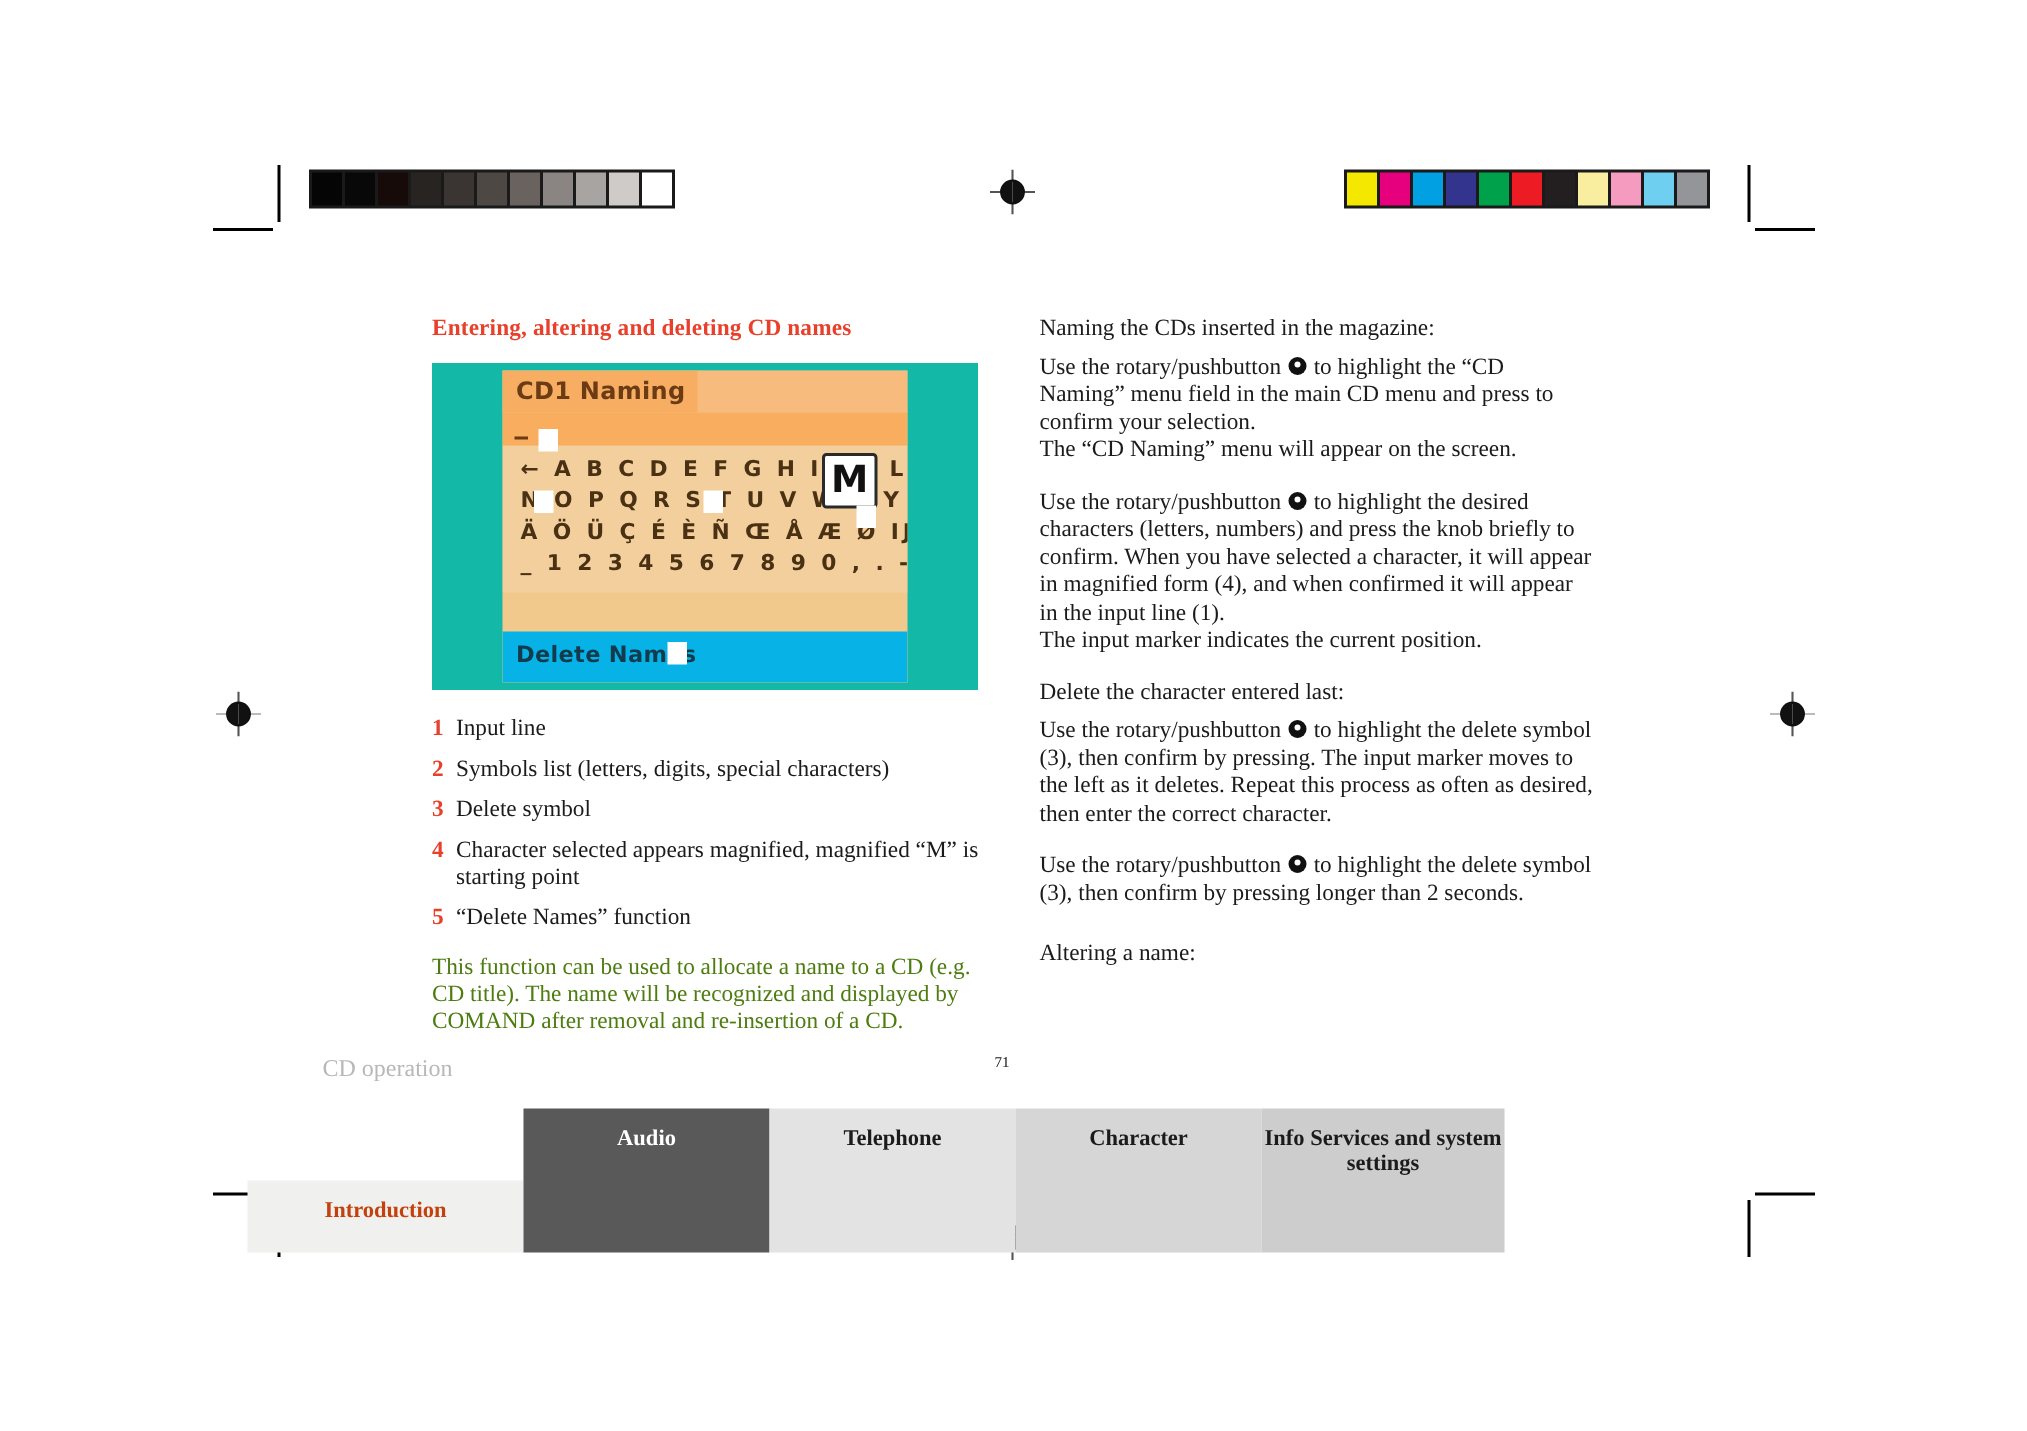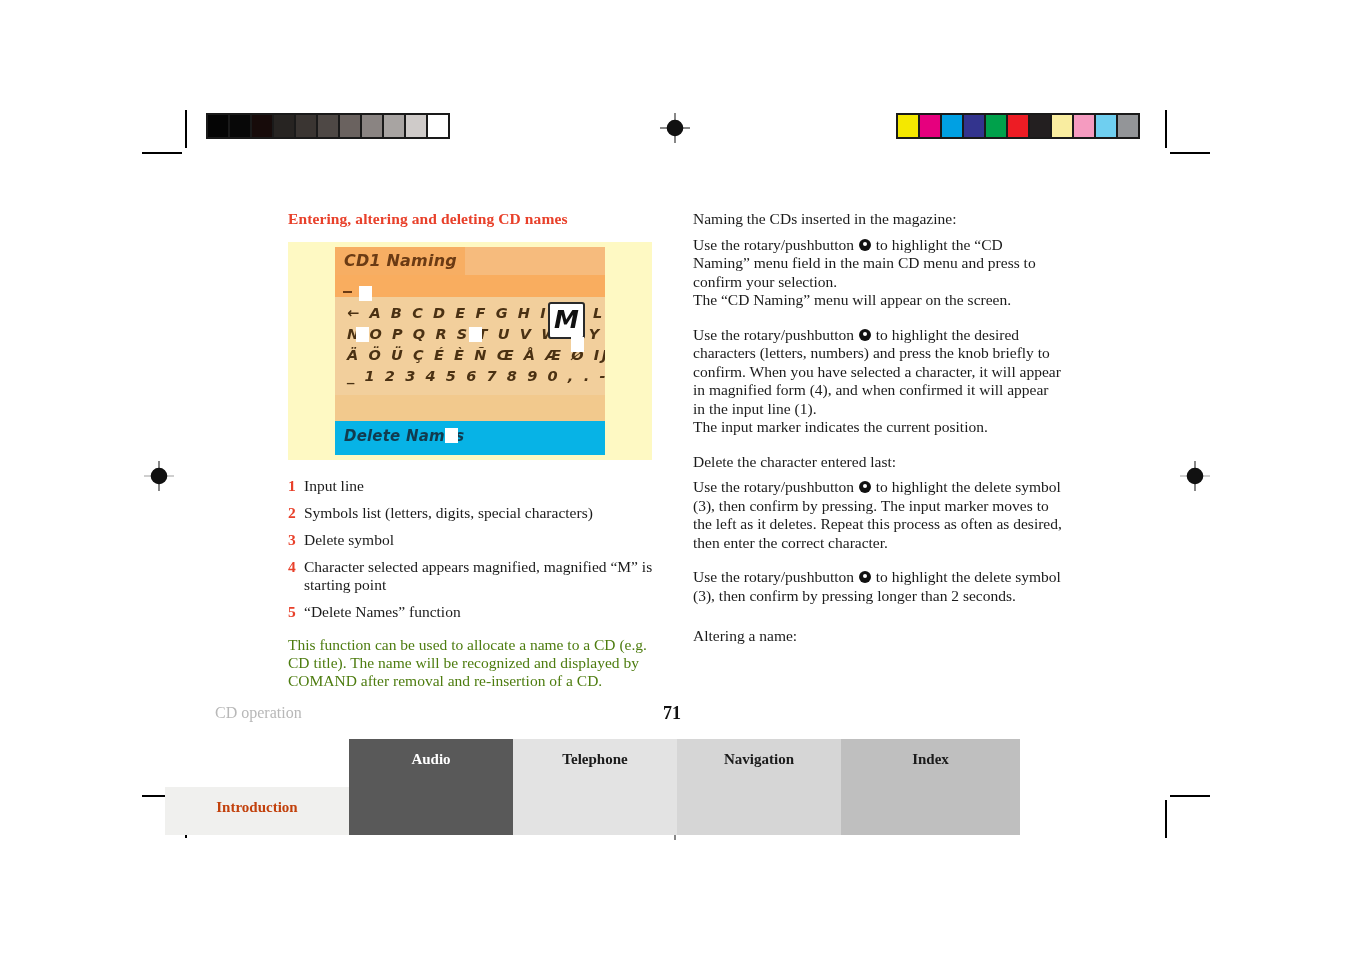--- a/index.html
+++ b/index.html
@@ -57,23 +57,22 @@
     font-weight: bold;
     margin: 0 0 14px 0;
     letter-spacing: 0.1px;
     font-family: "Liberation Serif", serif;
   }
 
   
   .figure {
     width: 364px;
     height: 218px;
-    background: #fef9c3;
+    background: #14b8a6;
     position: relative;
-    font-style: italic;
   }
   .screen {
     position: absolute;
     left: 47px; top: 5px;
     width: 270px;
     height: 208px;
     background: #f2c98d;
     overflow: hidden;
   }
   .screen-titlebar {
@@ -218,22 +217,22 @@
   
   .running-head {
     position: absolute;
     left: 215px; top: 704px;
     font-size: 16px;
     color: #b8b8b8;
   }
   .page-number {
     position: absolute;
     left: 663px; top: 703px;
-    font-size: 18px;
-    font-weight: bold;
+    font-size: 10px;
+    font-weight: normal;
     color: #111;
   }
 
   .tabbar {
     position: absolute;
     left: 165px; top: 739px;
     width: 1017px;
     height: 96px;
     display: flex;
   }
@@ -431,19 +430,19 @@
       <div class="tab" style="background: rgb(240, 240, 238); color: #c2410c; width: 184px; flex: 0 0 184px; margin-top: 48px;">
         <span>Introduction</span>
       </div>
       <div class="tab" style="background: rgb(89, 89, 89); color: rgb(255, 255, 255); width: 164px; flex: 0 0 164px;">
         <span>Audio</span>
       </div>
       <div class="tab" style="background: rgb(227, 227, 227); color: rgb(27, 27, 27); width: 164px; flex: 0 0 164px;">
         <span>Telephone</span>
       </div>
       <div class="tab" style="background: rgb(214, 214, 214); color: rgb(27, 27, 27); width: 164px; flex: 0 0 164px;">
-        <span>Navigation</span>
-      </div>
-      <div class="tab" style="background: rgb(191, 191, 191); color: rgb(27, 27, 27); width: 179px; flex: 0 0 179px;">
-        <span>Index</span>
+        <span>Character</span>
+      </div>
+      <div class="tab" style="background: rgb(205, 205, 205); color: rgb(27, 27, 27); width: 162px; flex: 0 0 162px;">
+        <span>Info Services and system settings</span>
       </div>
     </div>
 </div>
 
 </body></html>

